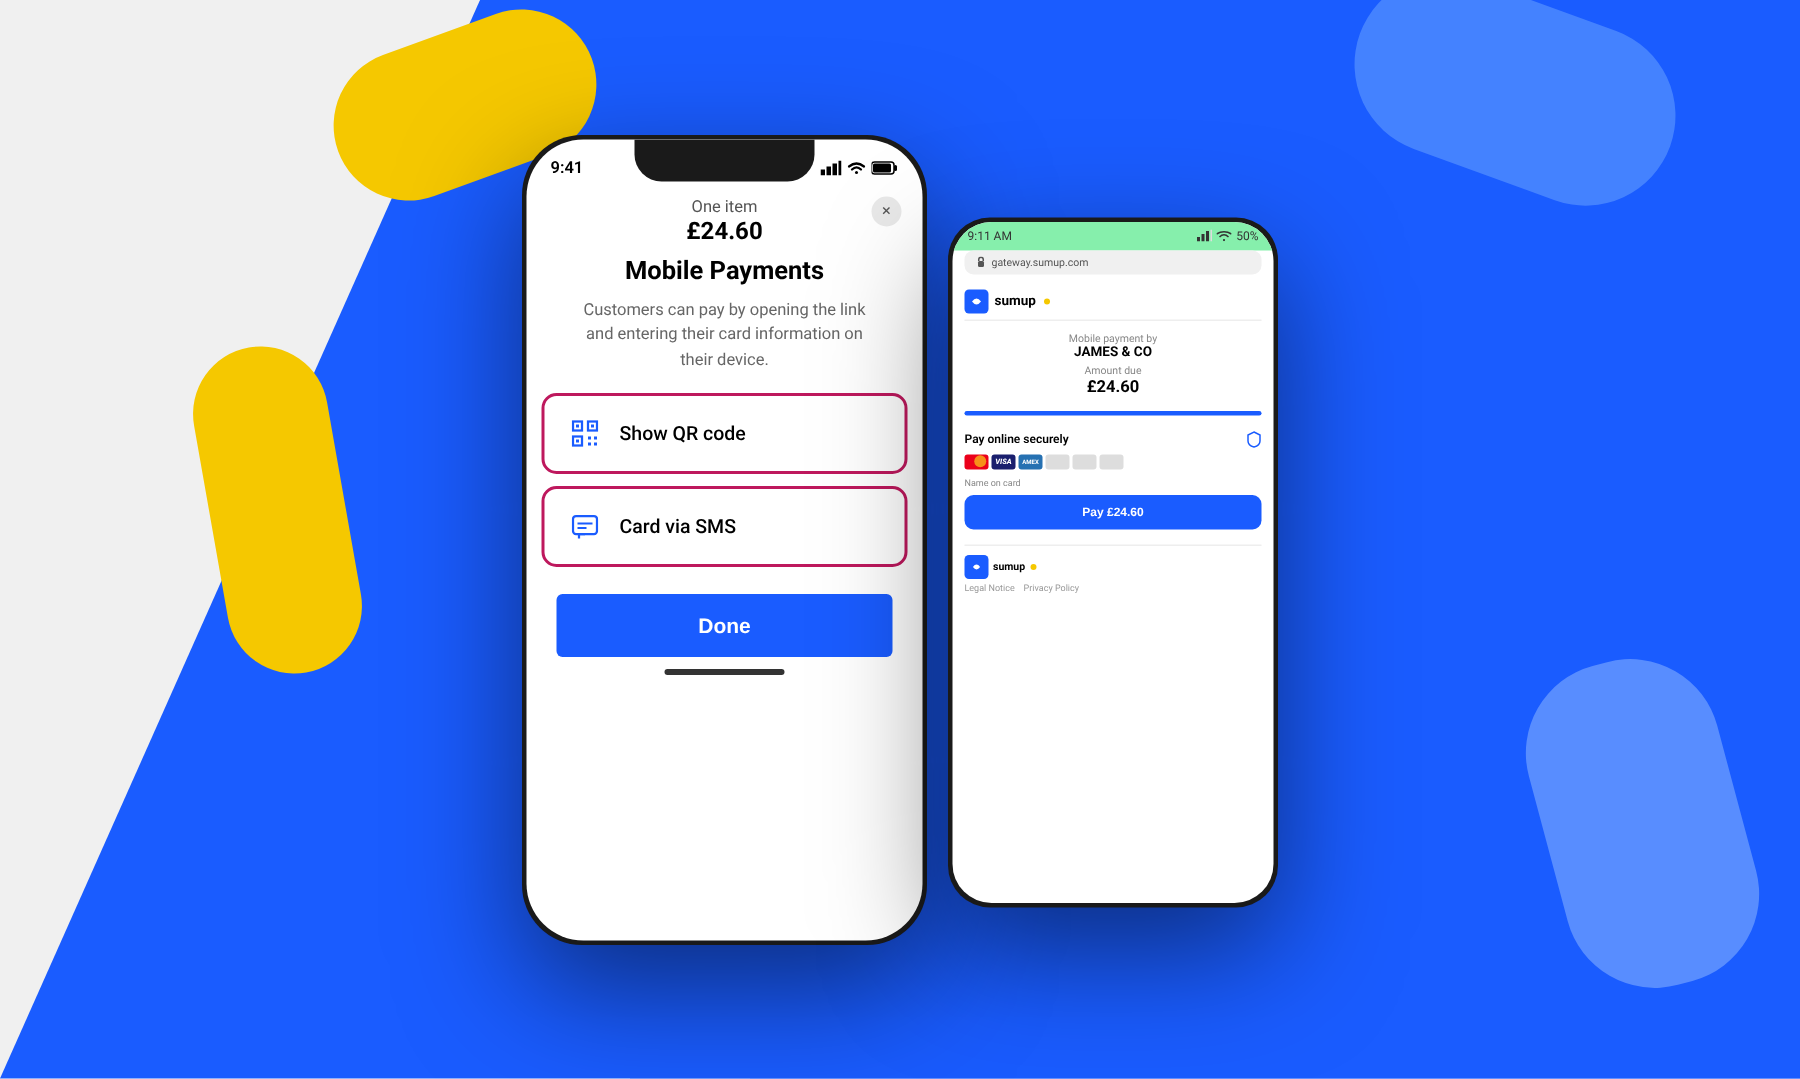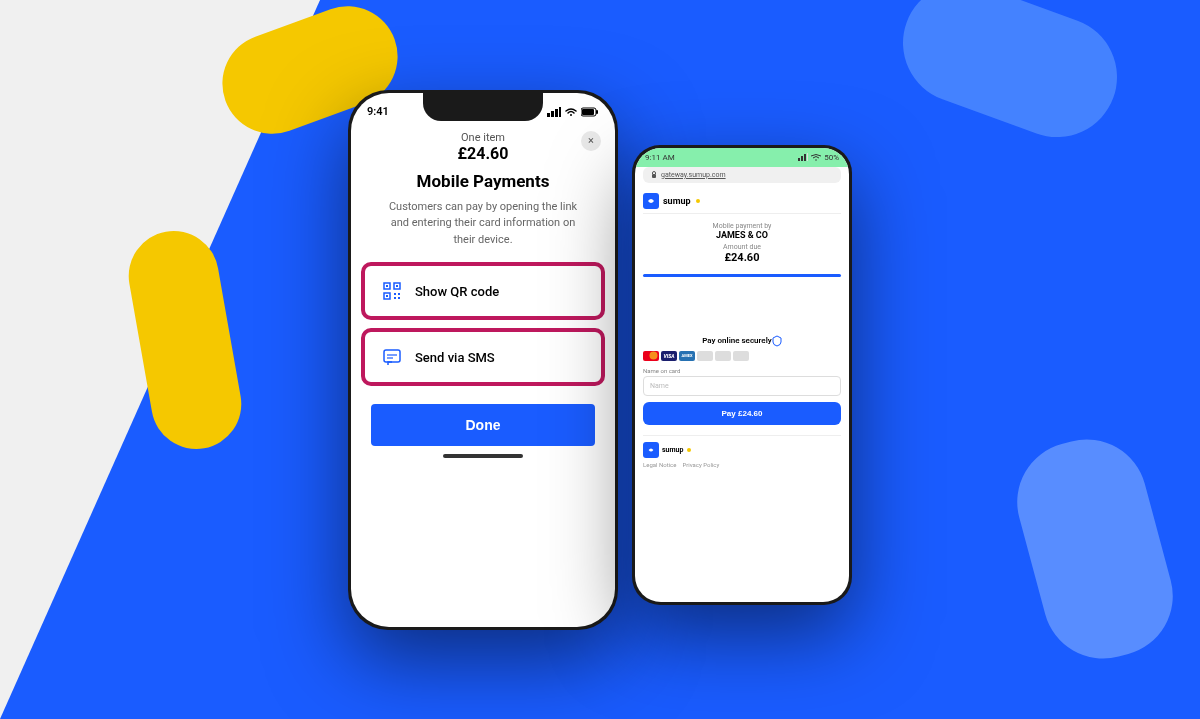--- a/index.html
+++ b/index.html
@@ -191,21 +191,21 @@
       padding: 0 30px 14px;
       line-height: 1.5;
     }
 
     
     .menu-item {
       display: flex;
       align-items: center;
       gap: 10px;
       padding: 12px 14px;
-      border: 4px solid #be185d;
+      border: 2px solid #be185d;
       border-radius: 10px;
       margin: 0 10px 8px;
       cursor: pointer;
       background: #fff;
     }
     .menu-item-icon {
       width: 26px;
       height: 26px;
       display: flex;
       align-items: center;
@@ -272,21 +272,20 @@
     .android-url-bar {
       margin: 0 8px 4px;
       background: #f0f0f0;
       border-radius: 6px;
       padding: 4px 8px;
       font-size: 7px;
       color: #555;
       display: flex;
       align-items: center;
       gap: 4px;
-      text-decoration: underline;
     }
     .android-content {
       padding: 0 8px;
       overflow: hidden;
     }
     .sumup-logo-bar {
       display: flex;
       align-items: center;
       gap: 4px;
       padding: 6px 0 4px;
@@ -341,24 +340,23 @@
       height: 3px;
       background: #1a5cff;
       border-radius: 2px;
       margin: 6px 0;
     }
     .pay-online-section {
       padding: 4px 0;
     }
     .pay-online-header {
       display: flex;
-      justify-content: center;
+      justify-content: space-between;
       align-items: center;
       margin-bottom: 4px;
-      margin-top: 48px;
     }
     .pay-online-title {
       font-size: 8px;
       font-weight: 600;
       color: #000;
     }
     .card-icons-row {
       display: flex;
       gap: 2px;
       margin-bottom: 6px;
@@ -509,21 +507,21 @@
 
         <div class="menu-item">
           <div class="menu-item-icon">
             <svg width="18" height="18" viewBox="0 0 18 18">
               <rect x="1" y="2" width="16" height="12" rx="2" fill="none" stroke="#1a5cff" stroke-width="1.5"></rect>
               <path d="M5 17 L5 14 L9 14" stroke="#1a5cff" stroke-width="1.5" fill="none"></path>
               <line x1="4" y1="7" x2="14" y2="7" stroke="#1a5cff" stroke-width="1.2"></line>
               <line x1="4" y1="10" x2="10" y2="10" stroke="#1a5cff" stroke-width="1.2"></line>
             </svg>
           </div>
-          <span class="menu-item-label">Send via SMS</span>
+          <span class="menu-item-label">Card via SMS</span>
         </div>
 
         <div style="padding: 0 10px;">
           <button class="done-btn">Done</button>
         </div>
         <div class="iphone-home-indicator"></div>
       </div>
     </div>
   </div>
 
@@ -602,23 +600,20 @@
             <div class="card-icon-small card-other"></div>
             <div class="card-icon-small card-other"></div>
             <div class="card-icon-small card-other"></div>
           </div>
 
           
 
           
           <div>
             <div class="android-input-label">Name on card</div>
-            <div class="android-input-field">
-              <span>Name</span>
-            </div>
           </div>
 
           
 
           
           <button class="pay-btn-android">Pay £24.60</button>
         </div>
 
         <div class="android-footer">
           <div class="android-footer-logo">

